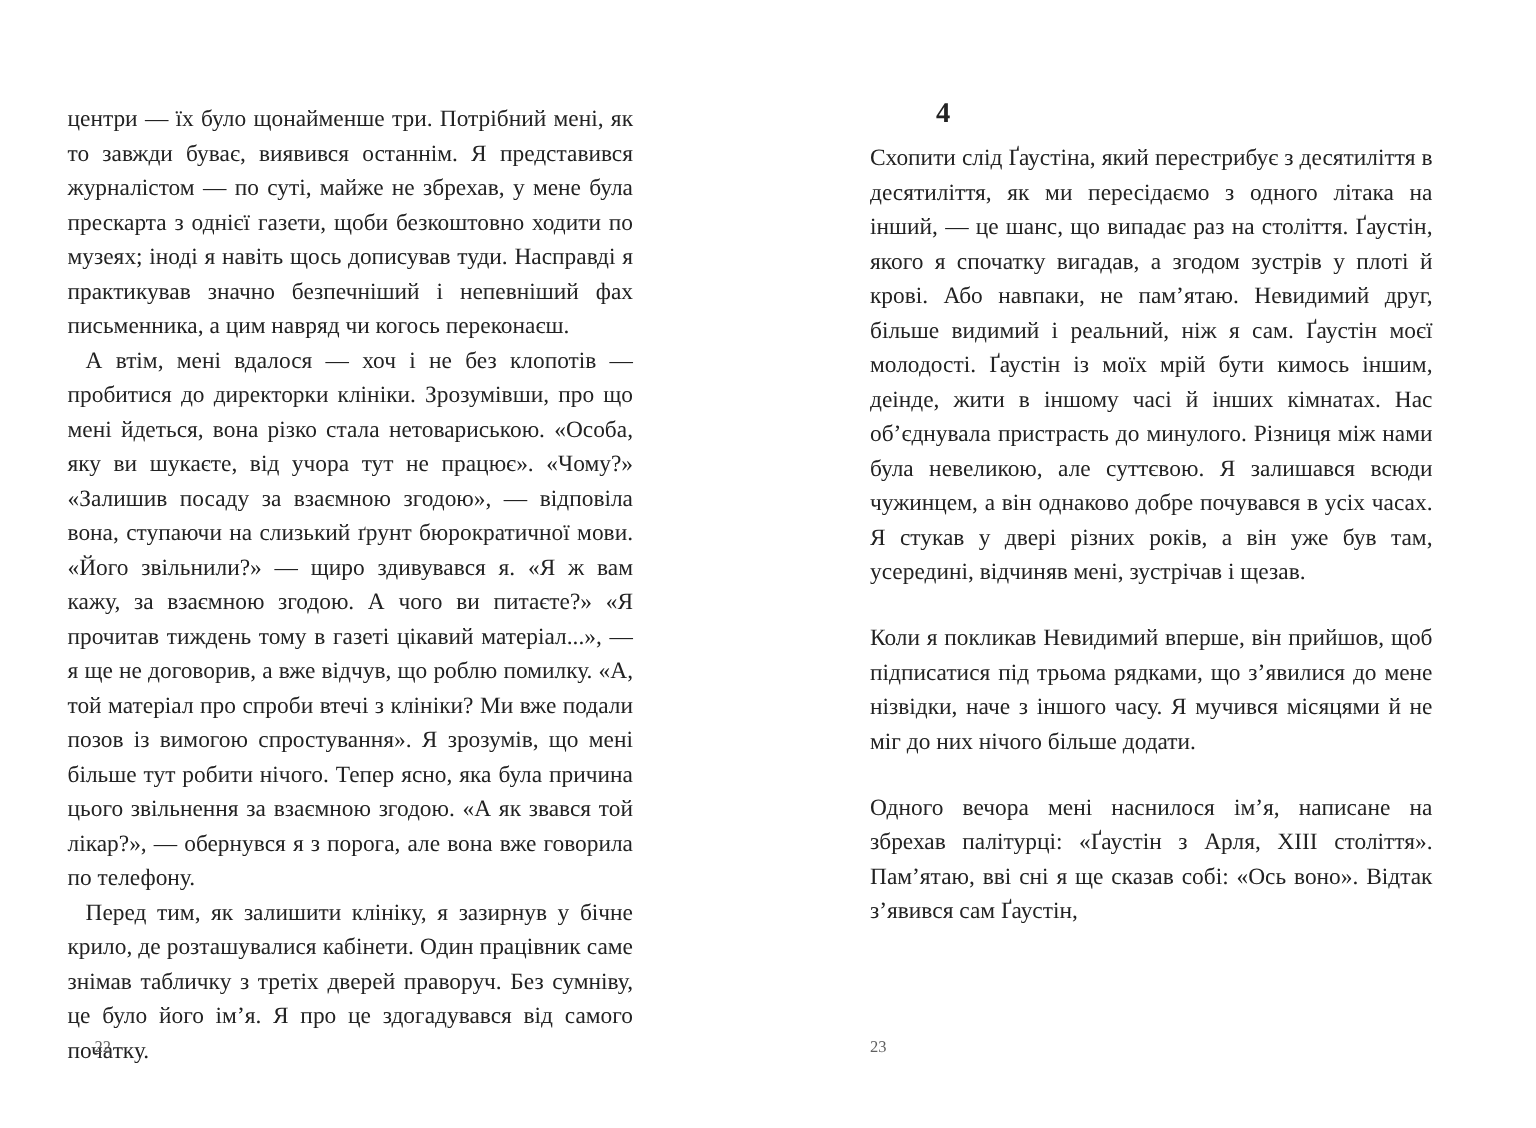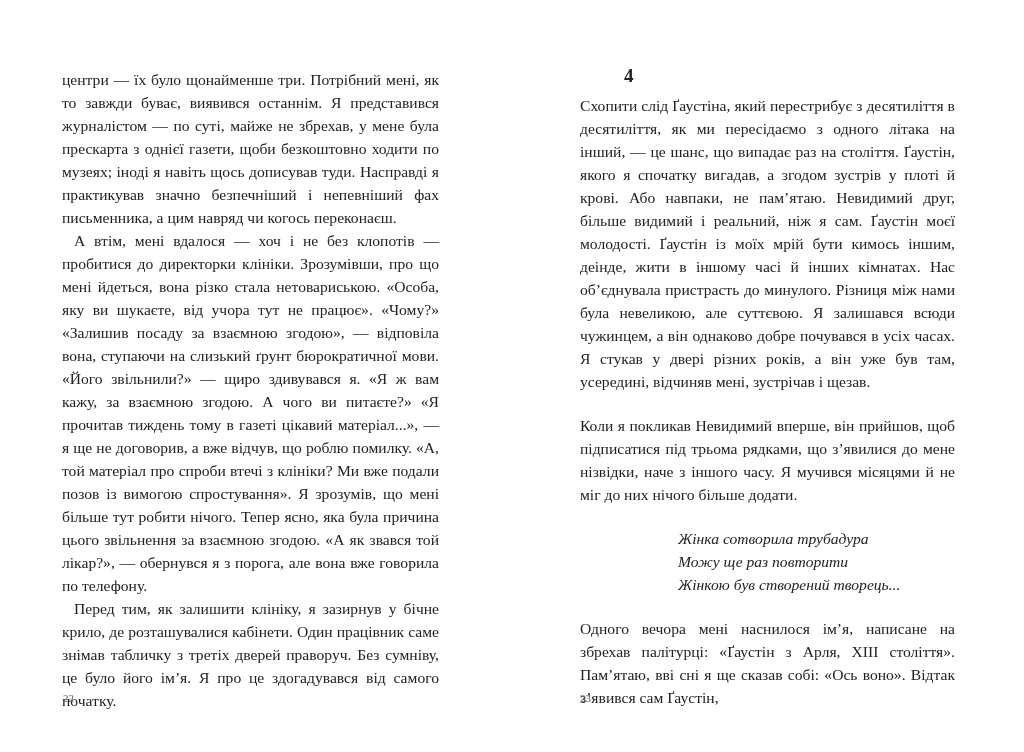--- a/index.html
+++ b/index.html
@@ -17,21 +17,21 @@
     color: #222222;
   }
   .text-block {
     position: absolute;
     font-size: 15.6px;
     line-height: 23px;
     text-align: justify;
     hyphens: manual;
   }
   .text-block.left {
-    left: 62px;
+    left: 45px;
     top: 68px;
     width: 377px;
   }
   .text-block.right {
     left: 580px;
     top: 64px;
     width: 375px;
   }
   .para {
     margin: 0;
@@ -83,25 +83,20 @@
       <p class="para">центри — їх було щонайменше три. Потрібний мені, як то завжди буває, виявився останнім. Я представився журналістом — по суті, майже не збрехав, у мене була прескарта з однієї газети, щоби безкоштовно ходити по музеях; іноді я навіть щось дописував туди. Насправді я практикував значно безпечніший і непевніший фах письменника, а цим навряд чи когось переконаєш.</p>
       <p class="para indent">А втім, мені вдалося — хоч і не без клопотів — пробитися до директорки клініки. Зрозумівши, про що мені йдеться, вона різко стала нетовариською. «Особа, яку ви шукаєте, від учора тут не працює». «Чому?» «Залишив посаду за взаємною згодою», — відповіла вона, ступаючи на слизький ґрунт бюрократичної мови. «Його звільнили?» — щиро здивувався я. «Я ж вам кажу, за взаємною згодою. А чого ви питаєте?» «Я прочитав тиждень тому в газеті цікавий матеріал...», — я ще не договорив, а вже відчув, що роблю помилку. «А, той матеріал про спроби втечі з клініки? Ми вже подали позов із вимогою спростування». Я зрозумів, що мені більше тут робити нічого. Тепер ясно, яка була причина цього звільнення за взаємною згодою. «А як звався той лікар?», — обернувся я з порога, але вона вже говорила по телефону.</p>
       <p class="para indent">Перед тим, як залишити клініку, я зазирнув у бічне крило, де розташувалися кабінети. Один працівник саме знімав табличку з третіх дверей праворуч. Без сумніву, це було його ім’я. Я про це здогадувався від самого початку.</p>
     </div>
 
   <div class="text-block right">
     <div class="chapter-number">4</div>
     <div>
         <p class="para">Схопити слід Ґаустіна, який перестрибує з десятиліття в десятиліття, як ми пересідаємо з одного літака на інший, — це шанс, що випадає раз на століття. Ґаустін, якого я спочатку вигадав, а згодом зустрів у плоті й крові. Або навпаки, не пам’ятаю. Невидимий друг, більше видимий і реальний, ніж я сам. Ґаустін моєї молодості. Ґаустін із моїх мрій бути кимось іншим, деінде, жити в іншому часі й інших кімнатах. Нас об’єднувала пристрасть до минулого. Різниця між нами була невеликою, але суттєвою. Я залишався всюди чужинцем, а він однаково добре почувався в усіх часах. Я стукав у двері різних років, а він уже був там, усередині, відчиняв мені, зустрічав і щезав.</p>
         <p class="para gap-before">Коли я покликав Невидимий вперше, він прийшов, щоб підписатися під трьома рядками, що з’явилися до мене нізвідки, наче з іншого часу. Я мучився місяцями й не міг до них нічого більше додати.</p>
-        <div class="verse gap-before">
-          <div class="verse-line">Жінка сотворила трубадура</div>
-          <div class="verse-line">Можу ще раз повторити</div>
-          <div class="verse-line">Жінкою був створений творець...</div>
-        </div>
         <p class="para gap-before">Одного вечора мені наснилося ім’я, написане на збрехав палітурці: «Ґаустін з Арля, XIII століття». Пам’ятаю, вві сні я ще сказав собі: «Ось воно». Відтак з’явився сам Ґаустін,</p>
       </div>
   </div>
 
   <div class="page-number pn-left">22</div>
 
   <div class="page-number pn-right">23</div>
 
 </div>
 

